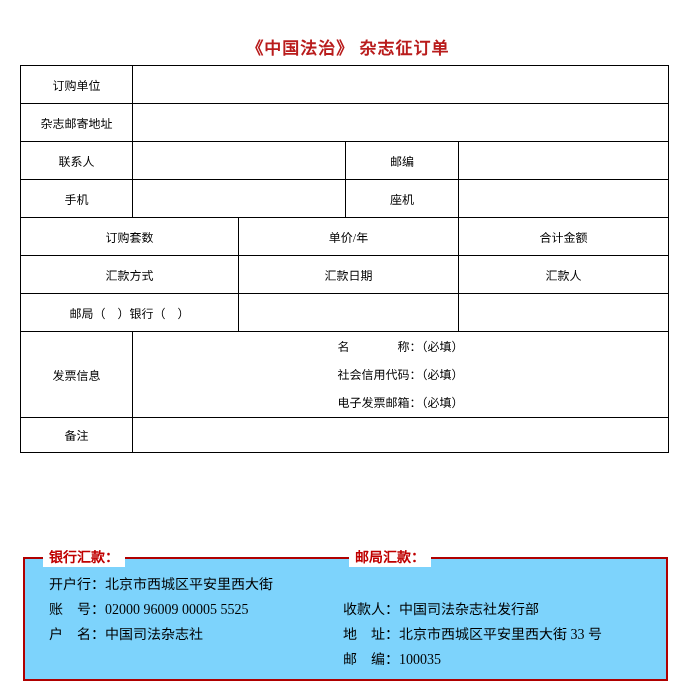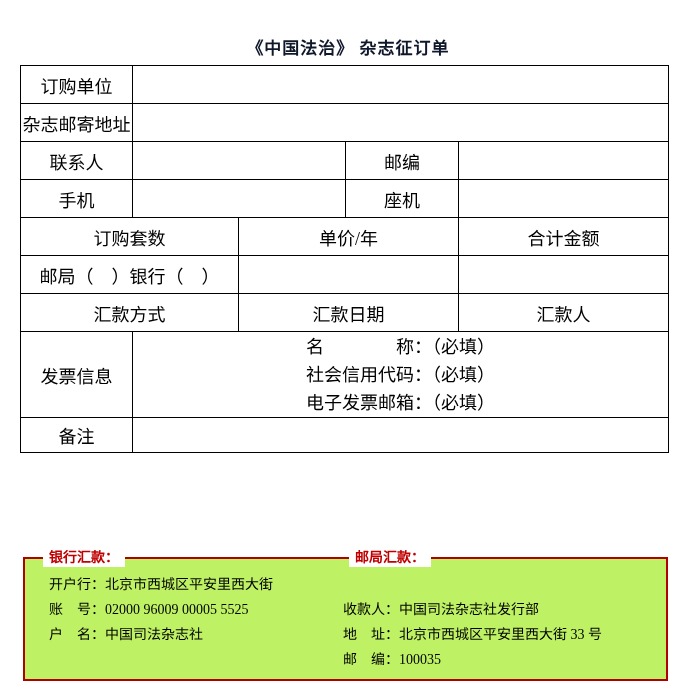--- a/index.html
+++ b/index.html
@@ -9,55 +9,55 @@
     background:#ffffff;
     color:#000000;
     font-family:"Liberation Serif","DejaVu Serif",serif;
     overflow:hidden;
   }
   .title {
     margin:0; padding-top:38px;
     text-align:center;
     font-size:17px; line-height:21px;
     font-weight:bold;
-    color:#0f172a;
+    color:#b91c1c;
     letter-spacing:1px;
   }
   .subtitle {
     margin-top:10px;
     text-align:center;
     font-size:14px; line-height:18px;
   }
   table.form-table {
     border-collapse:collapse;
     table-layout:fixed;
     margin:6px 0 0 20px;
     width:648px;
-    font-size:18px;
+    font-size:12px;
     padding-left:12px;
   }
   table.form-table td {
     border:1px solid #000000;
     text-align:center;
     vertical-align:middle;
     padding:0;
     overflow:hidden;
   }
   td.invoice-cell {
     text-align:left;
     padding-left:18px;
   }
   .invoice-cell .inv-line { line-height:28px; }
   .remit-box {
     position:absolute;
     left:23px; top:557px;
     width:645px; height:124px;
     border:2px solid #b00000;
     box-sizing:border-box;
-    background:#bef264;
+    background:#7dd3fc;
     padding-left:37px;
   }
   .legend {
     position:absolute;
     top:-10px;
     background:#ffffff;
     padding:0 6px;
     color:#c00000;
     font-weight:bold;
     font-size:14px; line-height:18px;
@@ -110,28 +110,28 @@
         <td colspan="2"></td>
         <td>座机</td>
         <td></td>
       </tr>
       <tr style="height:38px">
         <td colspan="2">订购套数</td>
         <td colspan="2">单价/年</td>
         <td>合计金额</td>
       </tr>
       <tr style="height:38px">
+        <td colspan="2">汇款方式</td>
+        <td colspan="2">汇款日期</td>
+        <td>汇款人</td>
+      </tr>
+      <tr style="height:38px">
         <td colspan="2">邮局（　）银行（　）</td>
         <td colspan="2"></td>
         <td></td>
-      </tr>
-      <tr style="height:38px">
-        <td colspan="2">汇款方式</td>
-        <td colspan="2">汇款日期</td>
-        <td>汇款人</td>
       </tr>
       <tr style="height:86px">
         <td>发票信息</td>
         <td colspan="4" class="invoice-cell">
           <div class="inv-line">名　　　　称：（必填）</div>
           <div class="inv-line">社会信用代码：（必填）</div>
           <div class="inv-line">电子发票邮箱：（必填）</div>
         </td>
       </tr>
       <tr style="height:35px">

